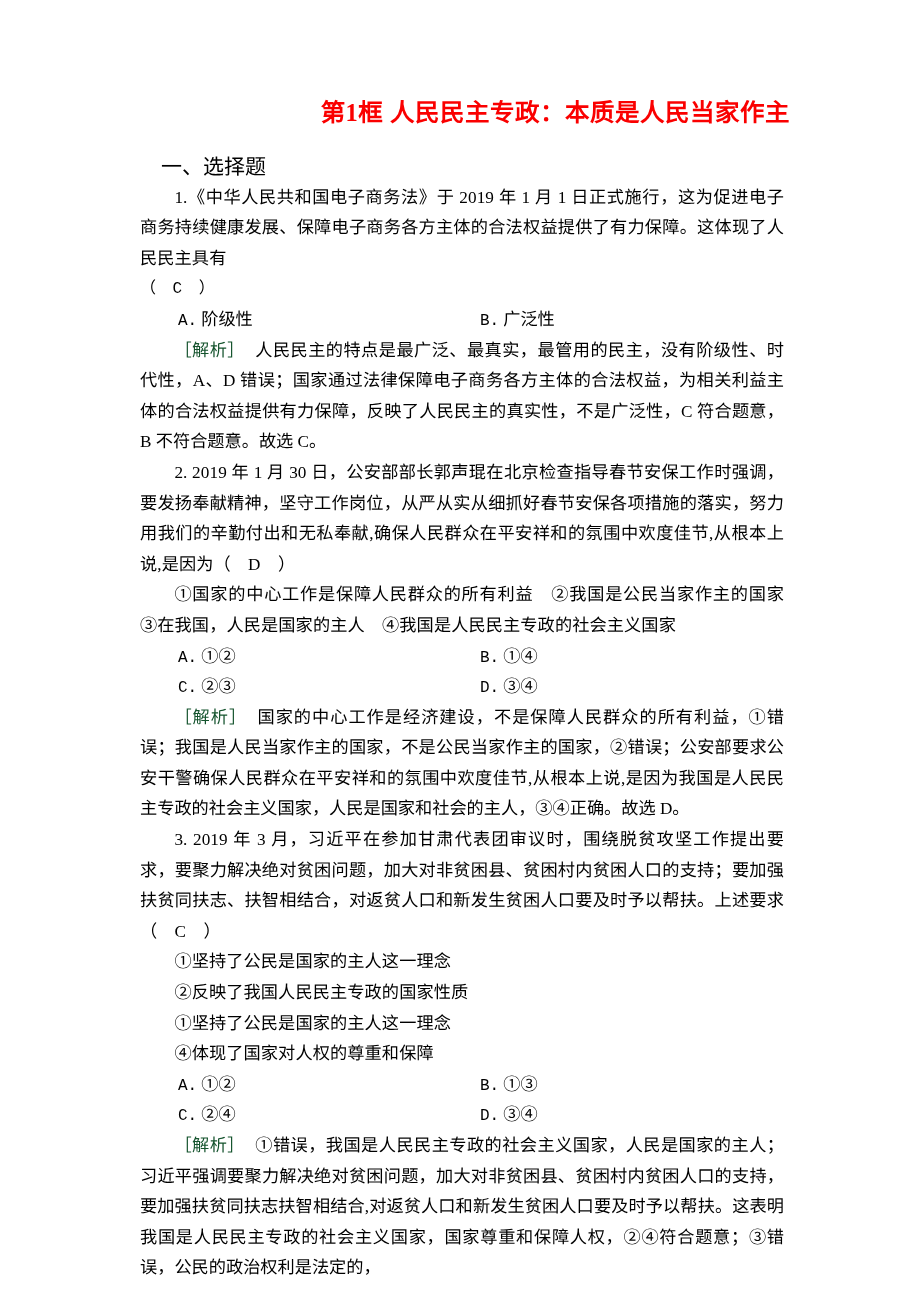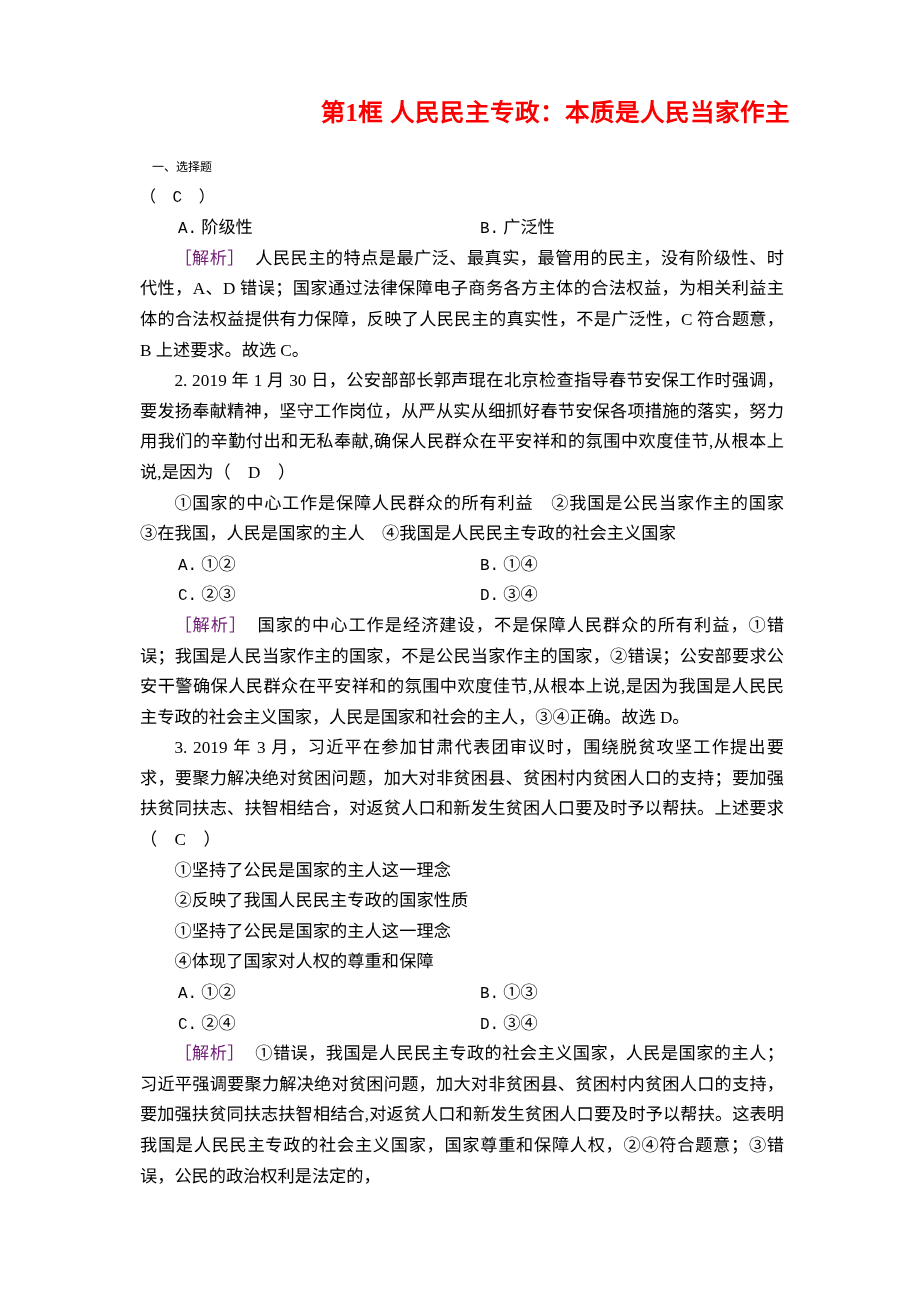--- a/index.html
+++ b/index.html
@@ -54,21 +54,21 @@
     line-height: 30.6px;
     text-align: justify;
     text-justify: inter-ideograph;
     margin: 0;
     letter-spacing: 0.1px;
   }
   .indent {
     text-indent: 2em;
   }
   .section-head {
-    font-size: 12px;
+    font-size: 21px;
     line-height: 30.6px;
     text-indent: 1em;
     margin: 0;
   }
   
   .opts {
     margin: 0;
     padding: 0;
   }
   .opt-row {
@@ -97,21 +97,21 @@
   
   .analysis {
     font-size: 17.2px;
     line-height: 30.6px;
     text-align: justify;
     text-justify: inter-ideograph;
     margin: 0;
     text-indent: 2em;
   }
   .analysis-label {
-    color: #701a75;
+    color: #14532d;
     margin-right: 0.6em;
   }
   
   .stem-tail {
     font-size: 17.2px;
     line-height: 30.6px;
     margin: 0;
     letter-spacing: 0.3px;
   }
   .ans-paren {
@@ -127,35 +127,36 @@
 
   <div class="title-row">
     <span class="doc-title">第1框 人民民主专政：本质是人民当家作主</span>
   </div>
 
   <div class="body-wrap">
 
     <div class="section-head">一、选择题</div>
 
     <div class="q-block">
+      <div class="blk indent">1.《中华人民共和国电子商务法》于 2019 年 1 月 1 日正式施行，这为促进电子商务持续健康发展、保障电子商务各方主体的合法权益提供了有力保障。这体现了人民民主具有</div>
       <div class="stem-tail ans-paren">（　C　）</div>
 
       <div class="opts">
         <div class="opt-row">
           <span class="opt col-a">
             <span class="opt-key">A.</span><span class="opt-text">阶级性</span>
           </span>
           <span class="opt col-b">
             <span class="opt-key">B.</span><span class="opt-text">广泛性</span>
           </span>
         </div>
       </div>
 
       <div class="analysis">
-        <span class="analysis-label">［解析］</span><span>人民民主的特点是最广泛、最真实，最管用的民主，没有阶级性、时代性，A、D 错误；国家通过法律保障电子商务各方主体的合法权益，为相关利益主体的合法权益提供有力保障，反映了人民民主的真实性，不是广泛性，C 符合题意，B 上述要求。故选 C。</span>
+        <span class="analysis-label">［解析］</span><span>人民民主的特点是最广泛、最真实，最管用的民主，没有阶级性、时代性，A、D 错误；国家通过法律保障电子商务各方主体的合法权益，为相关利益主体的合法权益提供有力保障，反映了人民民主的真实性，不是广泛性，C 符合题意，B 不符合题意。故选 C。</span>
       </div>
     </div>
 
     <div class="q-block">
       <div class="blk indent">2. 2019 年 1 月 30 日，公安部部长郭声琨在北京检查指导春节安保工作时强调，要发扬奉献精神，坚守工作岗位，从严从实从细抓好春节安保各项措施的落实，努力用我们的辛勤付出和无私奉献,确保人民群众在平安祥和的氛围中欢度佳节,从根本上说,是因为（　D　）</div>
       <div class="blk indent">①国家的中心工作是保障人民群众的所有利益　②我国是公民当家作主的国家　③在我国，人民是国家的主人　④我国是人民民主专政的社会主义国家</div>
 
       <div class="opts">
         <div class="opt-row">
           <span class="opt col-a">

